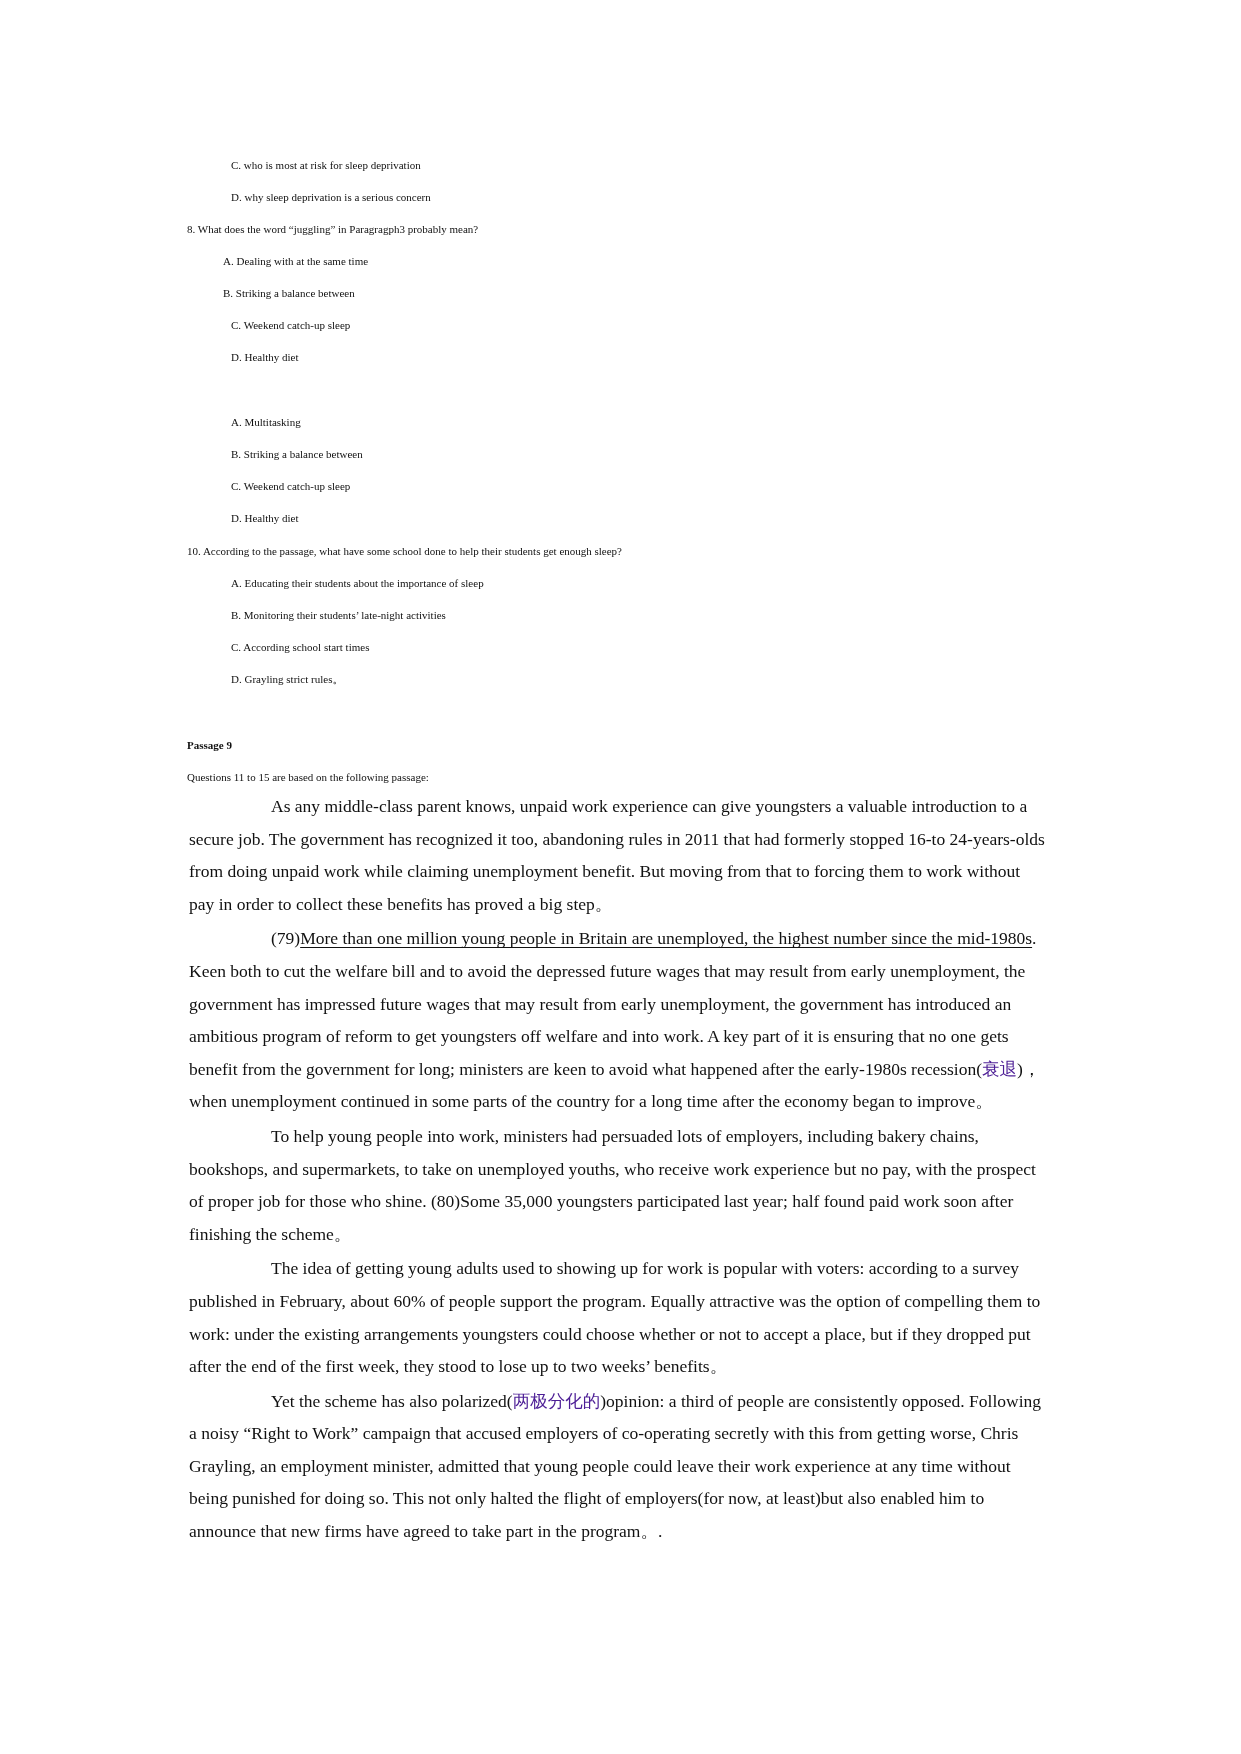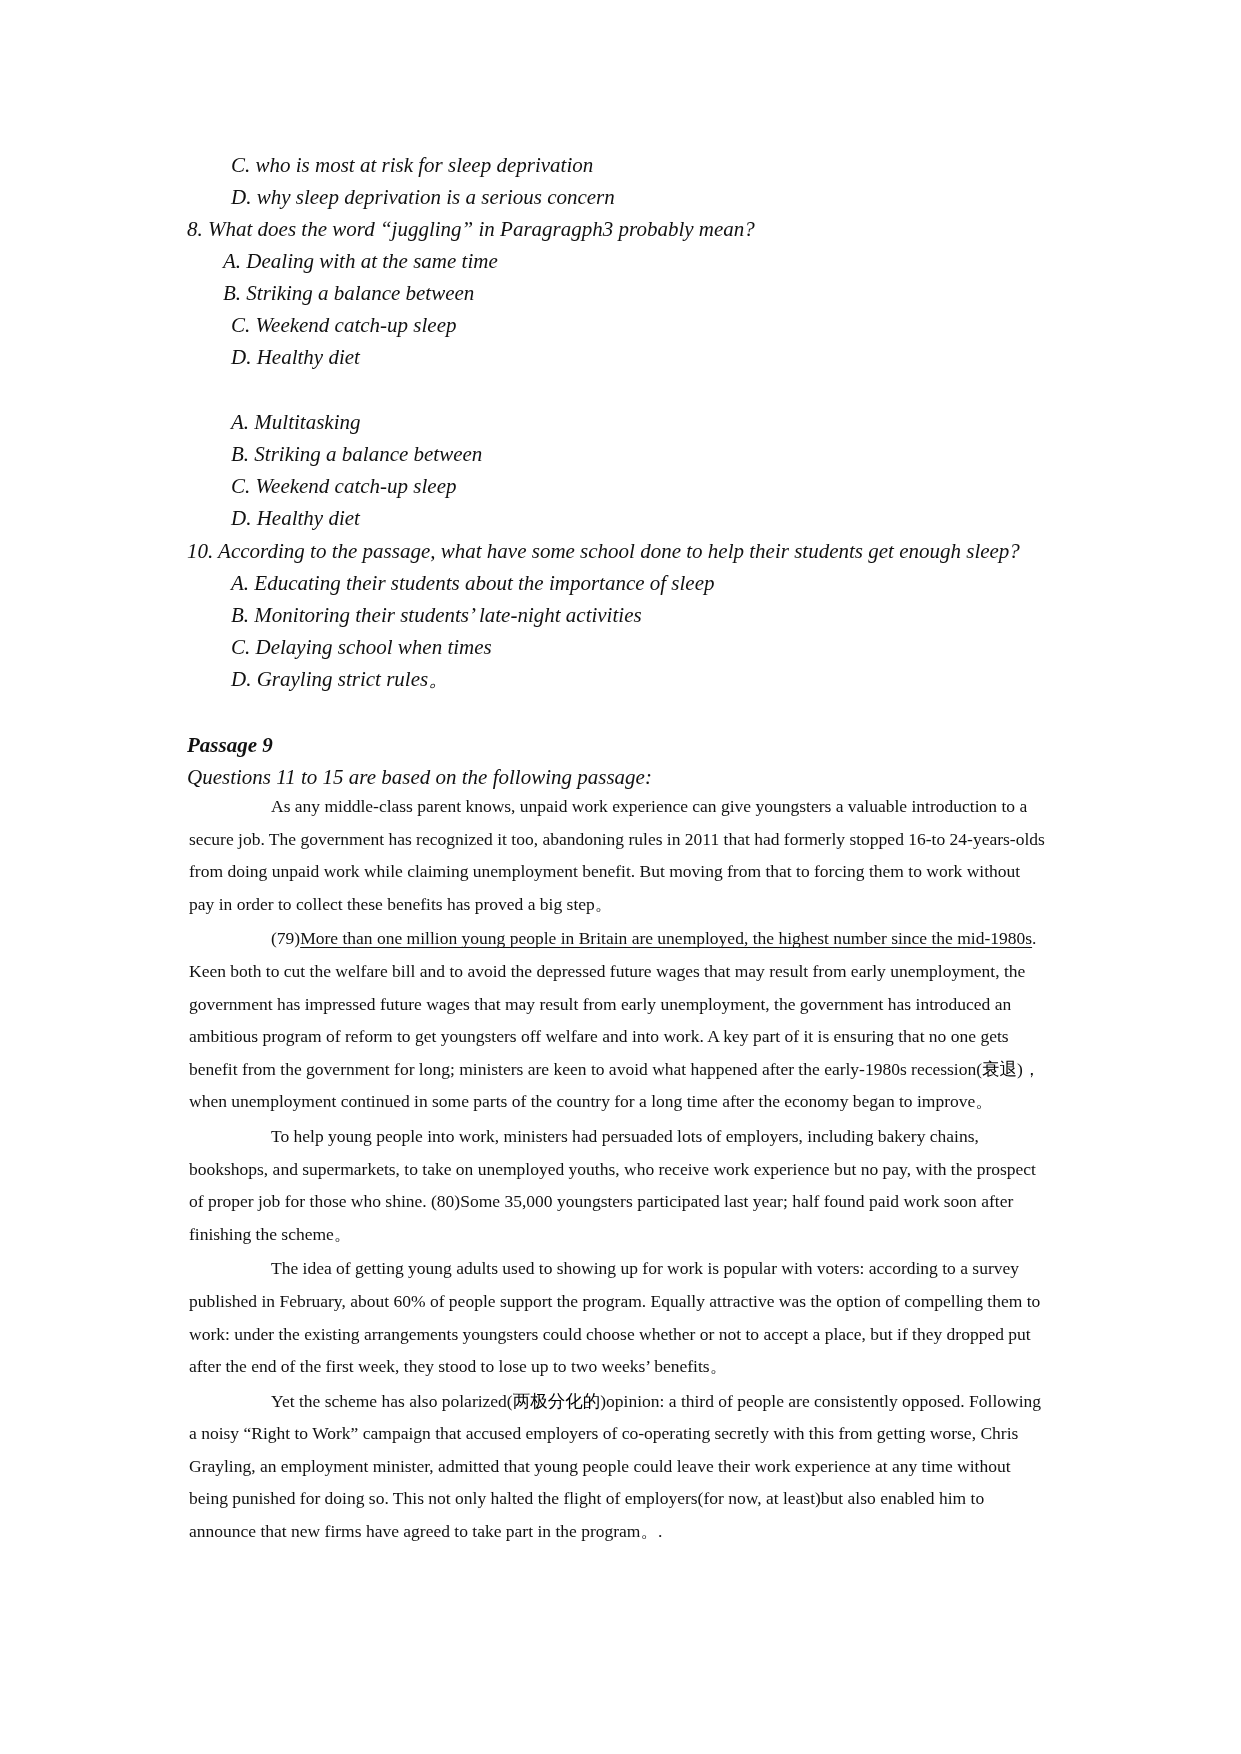--- a/index.html
+++ b/index.html
@@ -1,26 +1,26 @@
 <!DOCTYPE html>
 <html><head>
 <meta charset="utf-8">
 <style>
   html, body { margin: 0; padding: 0; background: #ffffff; }
   body { width: 1241px; height: 1754px; position: relative; overflow: hidden;
          font-family: "Liberation Serif", "DejaVu Serif", serif; color: #111; }
   .page { position: absolute; left: 0; top: 0; width: 1241px; height: 1754px; }
-  .line { position: absolute; left: 187px; font-size: 21px; line-height: 20px; white-space: nowrap; font-style: italic; }
+  .line { position: absolute; left: 187px; font-size: 11px; line-height: 20px; white-space: nowrap; }
   .opt { left: 231px; }
   .opt2 { left: 223px; }
   .heading { font-weight: bold; }
   .para { position: absolute; left: 187px; width: 860px; font-size: 17.5px; line-height: 32.6px; text-align: left; }
   .para p { margin: 2px; text-indent: 82px; }
   .u { text-decoration: underline; text-underline-offset: 3px; }
-  .cn { color: #000000; }
+  .cn { color: #4c1d95; }
 </style>
 </head>
 <body>
 
 <div class="page">
 
   <div class="line opt" style="top:155px">
     <span>C.</span>
     <span>who is most at risk for sleep deprivation</span>
   </div>
@@ -68,21 +68,21 @@
   <div class="line opt" style="top:573px">
     <span>A.</span>
     <span>Educating their students about the importance of sleep</span>
   </div>
   <div class="line opt" style="top:605px">
     <span>B.</span>
     <span>Monitoring their students’ late-night activities</span>
   </div>
   <div class="line opt" style="top:637px">
     <span>C.</span>
-    <span>Delaying school when times</span>
+    <span>According school start times</span>
   </div>
   <div class="line opt" style="top:669px">
     <span>D.</span>
     <span>Grayling strict rules。</span>
   </div>
 
   <div class="line heading" style="top:735px">Passage 9</div>
   <div class="line" style="top:767px">Questions 11 to 15 are based on the following passage:</div>
 
   <div class="para" style="top:788px">

